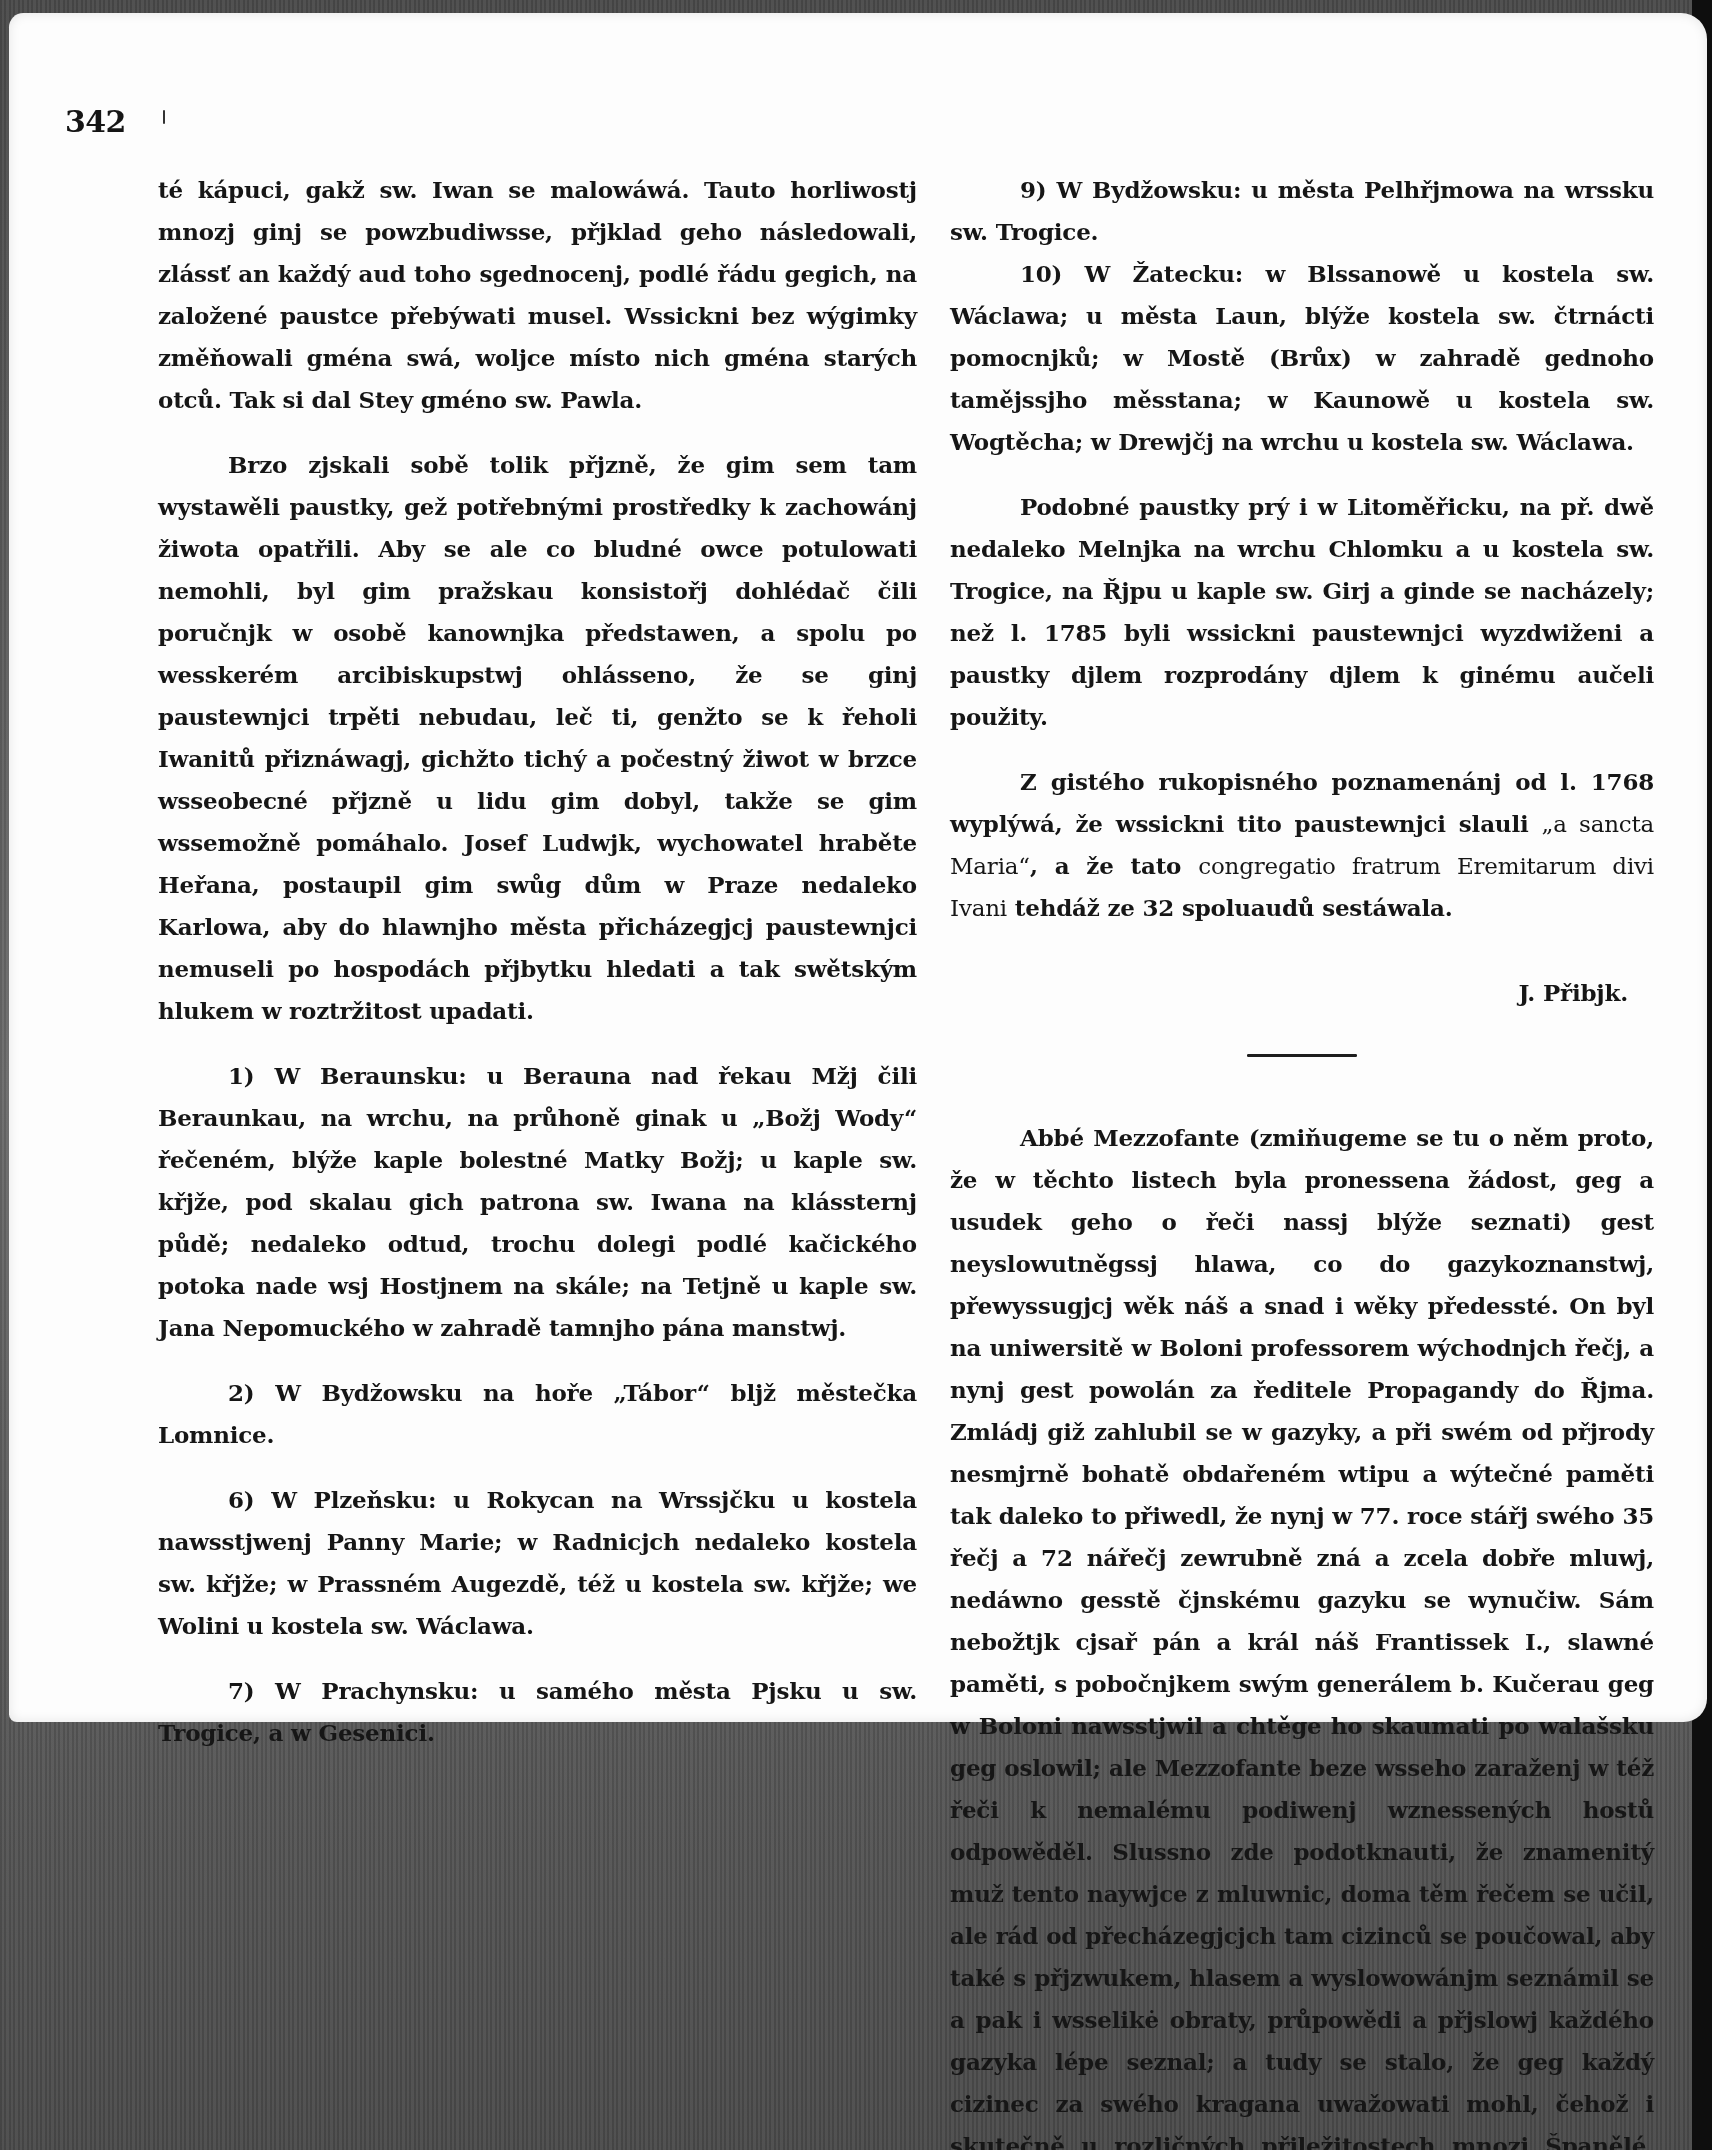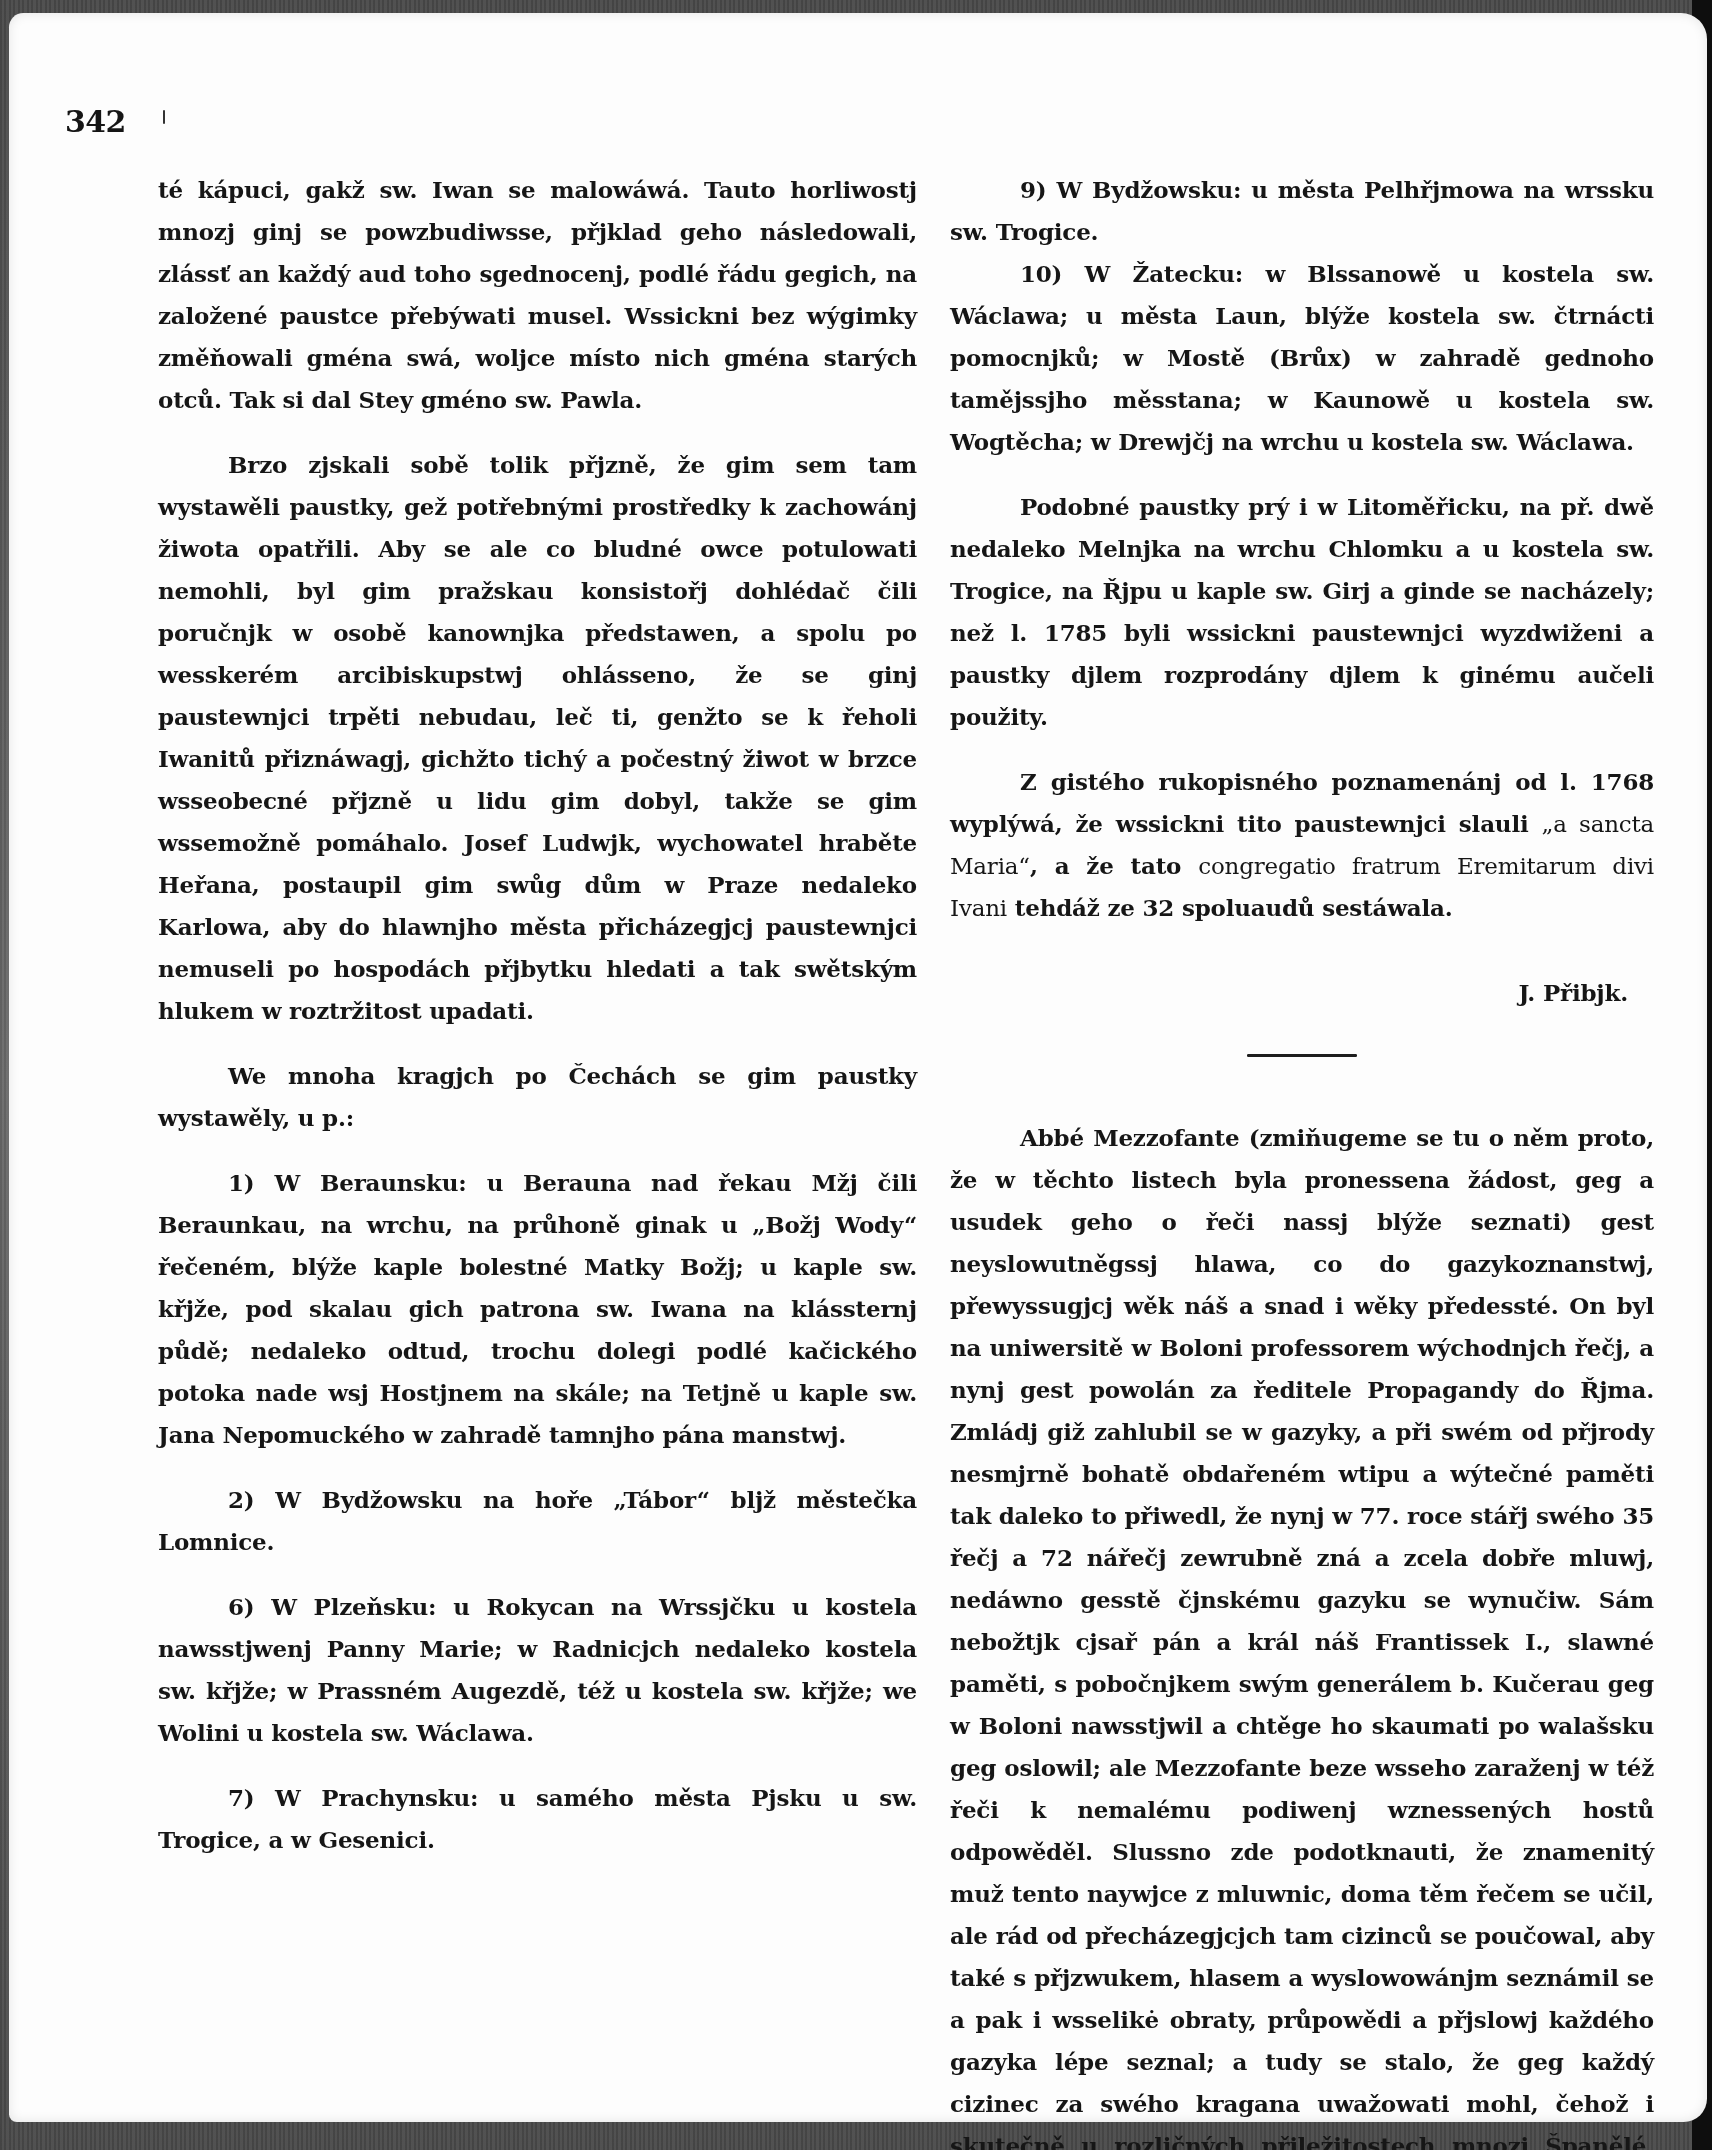--- a/index.html
+++ b/index.html
@@ -17,21 +17,21 @@
   }
   .right-binding {
     position: absolute; top: 0; right: 0; width: 42px; height: 2151px;
     background: #ffffff;
   }
   .right-binding::before {
     content: ""; position: absolute; left: 0; top: 0; width: 19.5px; height: 100%;
     background: #0e0e0e;
   }
   .page {
-    position: absolute; left: 9px; top: 13px; width: 1698px; height: 2109px;
+    position: absolute; left: 9px; top: 13px; width: 1698px; height: 1709px;
     background: #fdfdfd;
     border-radius: 14.3px 26px 23.4px 7.8px;
     box-shadow: inset 0 0 11.7px rgba(0,0,0,0.10);
   }
   .page-number {
     position: absolute; left: 56px; top: 91px;
     font-family: "DejaVu Serif", serif; font-weight: bold;
     font-size: 30px; color: #151515; letter-spacing: -0.6px;
   }
   .column {
@@ -73,21 +73,20 @@
 <div class="right-binding"></div>
 
 <div class="page">
   <div class="stray-mark" style="left:154px; top:97px; height:14.3px;"></div>
 
   <div class="page-number">342</div>
 
   <div class="column col-left">
     <p class="para">té kápuci, gakž sw. Iwan se malowáwá. Tauto horliwostj mnozj ginj se powzbudiwsse, přjklad geho následowali, zlássť an každý aud toho sgednocenj, podlé řádu gegich, na založené paustce přebýwati musel. Wssickni bez wýgimky změňowali gména swá, woljce místo nich gména starých otců. Tak si dal Stey gméno sw. Pawla.</p>
     <p class="para indent gap">Brzo zjskali sobě tolik přjzně, že gim sem tam wystawěli paustky, gež potřebnými prostředky k zachowánj žiwota opatřili. Aby se ale co bludné owce potulowati nemohli, byl gim pražskau konsistořj dohlédač čili poručnjk w osobě kanownjka předstawen, a spolu po wesskerém arcibiskupstwj ohlássenо, že se ginj paustewnjci trpěti nebudau, leč ti, genžto se k řeholi Iwanitů přiznáwagj, gichžto tichý a počestný žiwot w brzce wssеobecné přjzně u lidu gim dobyl, takže se gim wssemožně pomáhalo. Josef Ludwjk, wychowatel hraběte Heřana, postaupil gim swůg dům w Praze nedaleko Karlowa, aby do hlawnjho města přicházegjcj paustewnjci nemuseli po hospodách přjbytku hledati a tak swětským hlukem w roztržitost upadati.</p>
-    <p class="para indent gap">We mnoha kragjch po Čechách se gim paustky wystawěly, u p.:</p>
 
     <p class="para indent item gap">
       <span class="num">1)</span>
       <span>W Beraunsku:</span>
       <span>u Berauna nad řekau Mžj čili Beraunkau, na wrchu, na průhoně ginak u „Božj Wody“ řečeném, blýže kaple bolestné Matky Božj; u kaple sw. křjže, pod skalau gich patrona sw. Iwana na klássternj půdě; nedaleko odtud, trochu dolegi podlé kačického potoka nade wsj Hostjnem na skále; na Tetjně u kaple sw. Jana Nepomuckého w zahradě tamnjho pána manstwj.</span>
     </p>
     <p class="para indent item gap">
       <span class="num">2)</span>
       <span>W Bydžowsku</span>
       <span>na hoře „Tábor“ bljž městečka Lomnice.</span>

